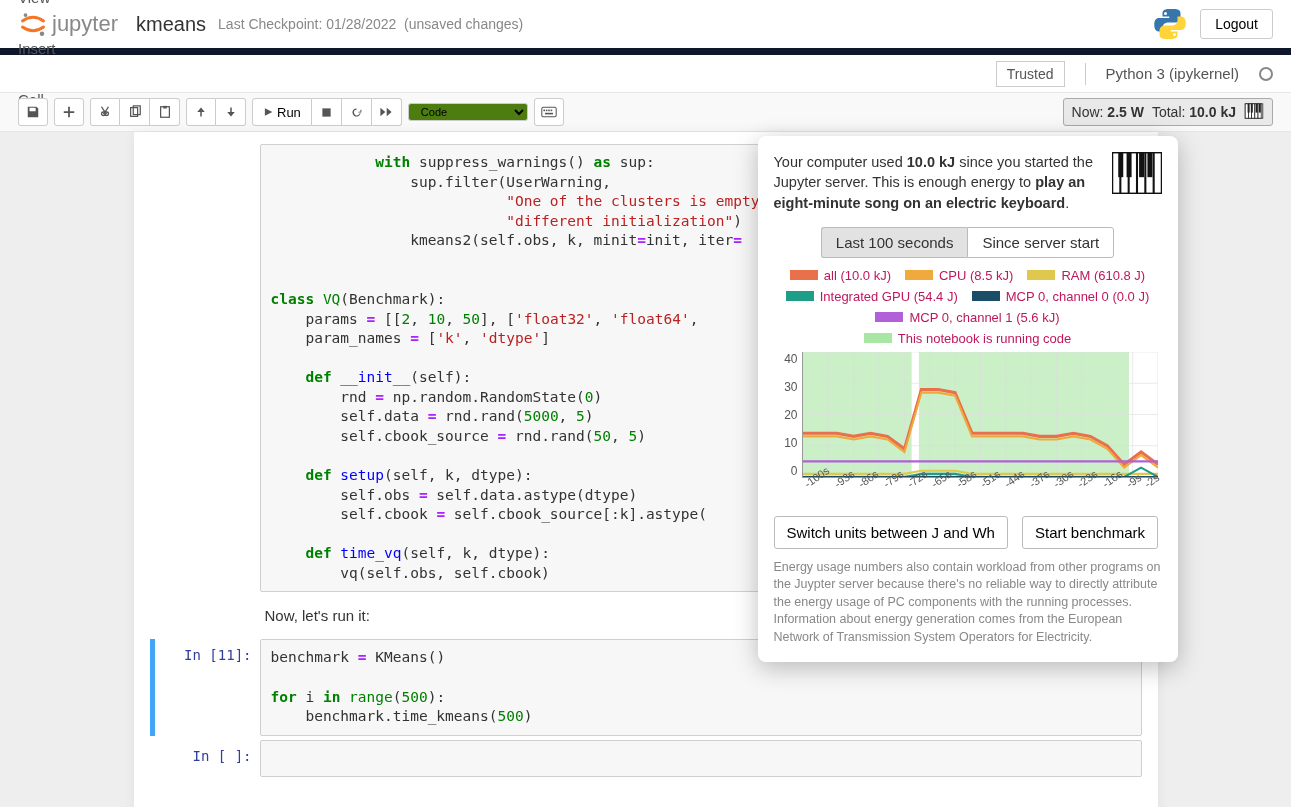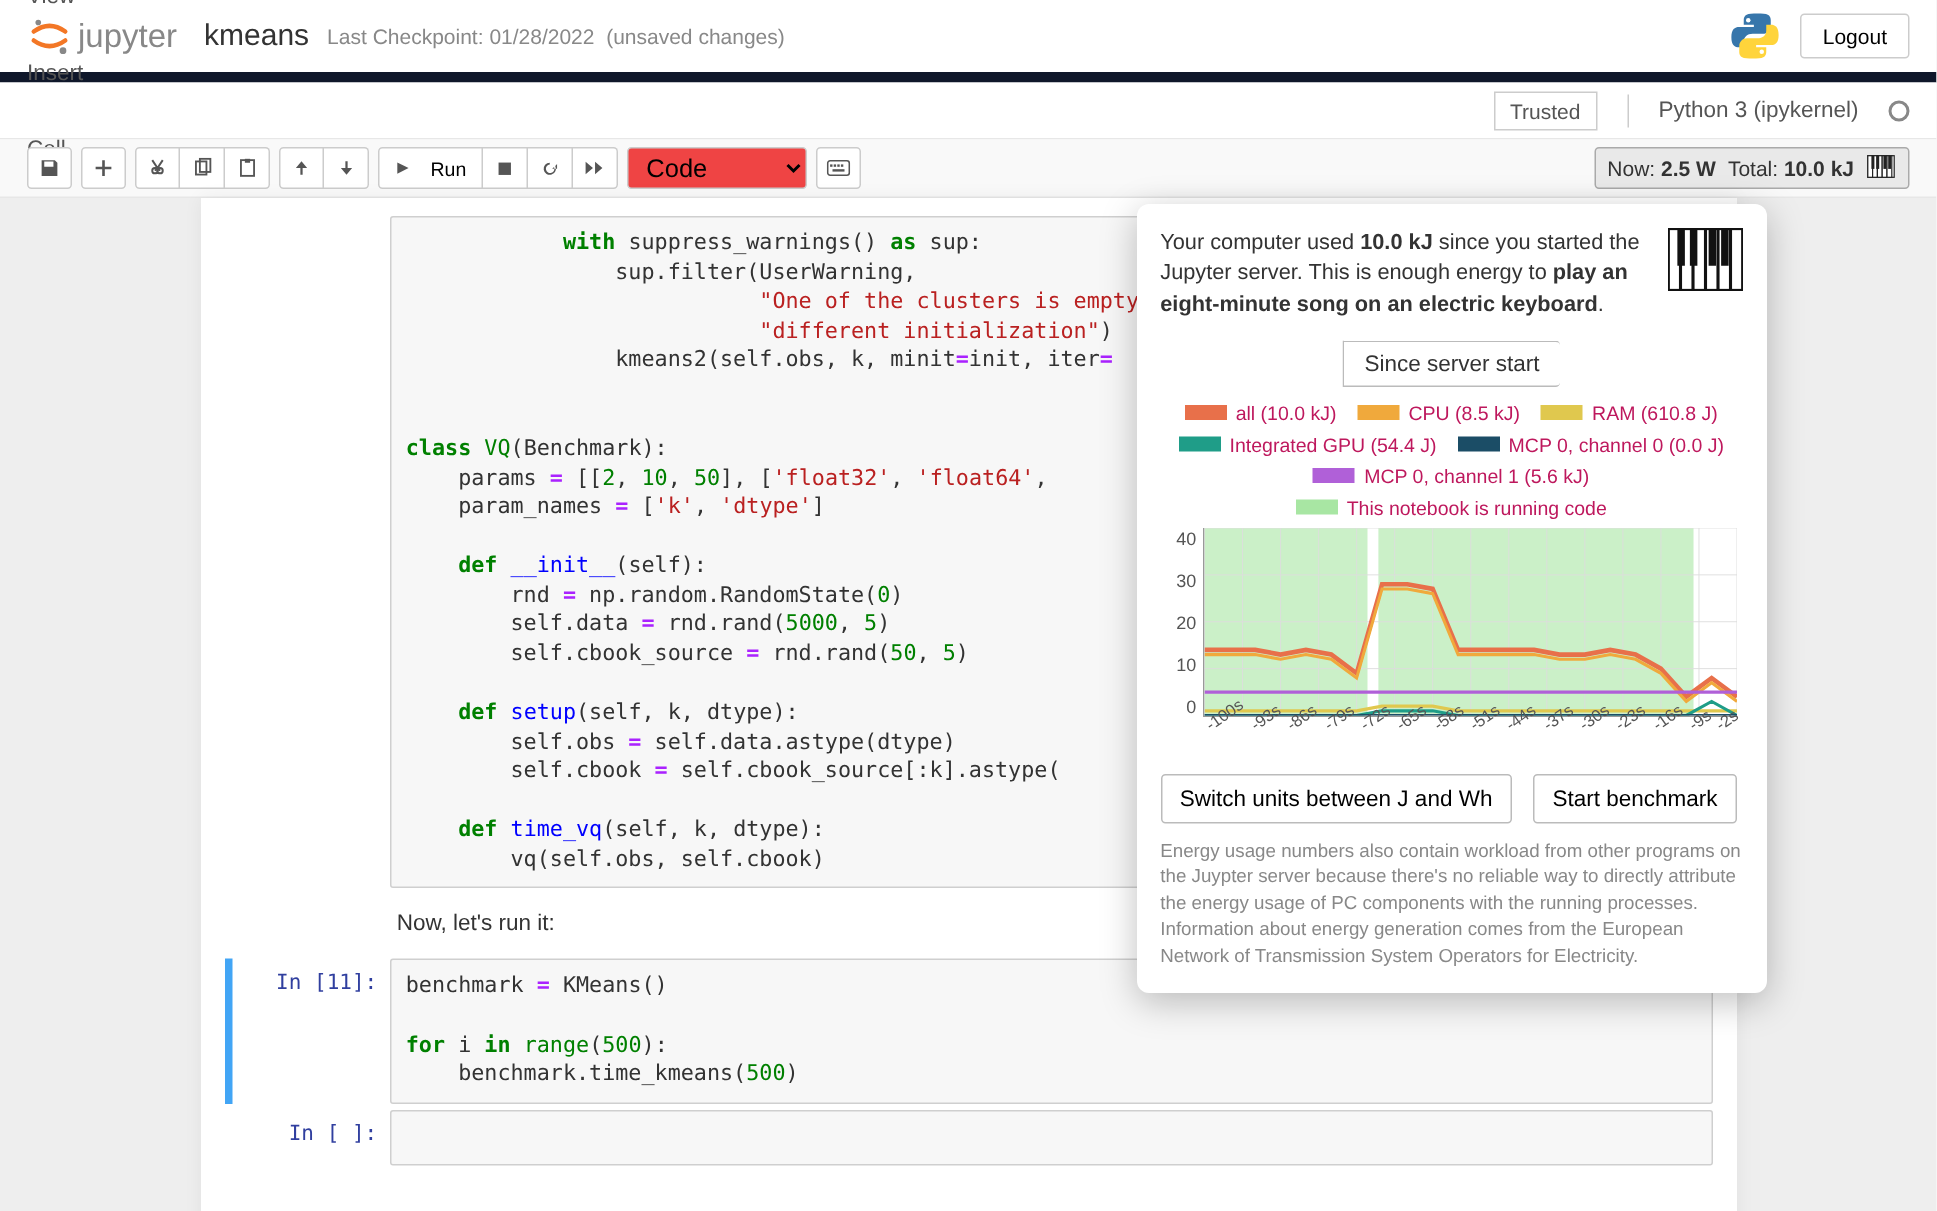--- a/index.html
+++ b/index.html
@@ -27,22 +27,22 @@
 .kernel-status { width: 14px; height: 14px; border: 2px solid #888; border-radius: 50%; }
 
 
 #toolbar { background: #f9f9f9; border-bottom: 1px solid #e7e7e7; padding: 5px 18px; display: flex; align-items: center; gap: 6px; }
 .tb-group { display: flex; }
 .tb-btn { border: 1px solid #ccc; background: #fff; width: 30px; height: 28px; display: flex; align-items: center; justify-content: center; cursor: pointer; font-size: 13px; }
 .tb-group .tb-btn:not(:first-child) { border-left: none; }
 .tb-group .tb-btn:first-child { border-radius: 3px 0 0 3px; }
 .tb-group .tb-btn:last-child { border-radius: 0 3px 3px 0; }
 .tb-group .tb-btn:only-child { border-radius: 3px; }
-.tb-run { width: auto; padding: 0 10px; gap: 14px; text-align: right; }
-.cell-type { border: 1px solid #ccc; background: #ef4444; height: 28px; padding: 0 8px; width: 120px; font-size: 17px; border-radius: 3px; }
+.tb-run { width: auto; padding: 0 10px; gap: 4px; text-align: right; }
+.cell-type { border: 1px solid #ccc; background: #4d7c0f; height: 18px; padding: 0 8px; width: 120px; font-size: 11px; border-radius: 3px; }
 .toolbar-spacer { flex: 1; }
 .energy-pill { border: 1px solid #aaa; border-radius: 3px; background: #e9e9e9; height: 28px; display: flex; align-items: center; padding: 0 8px; font-size: 14px; gap: 8px; }
 .energy-pill b { font-weight: 700; }
 .piano-icon { display: inline-block; }
 
 
 #notebook-container { background: #fff; max-width: 1024px; margin: 0 auto; padding: 8px 16px 40px; box-shadow: 0 0 12px rgba(0,0,0,0.06); position: relative; }
 .cell { display: flex; margin: 4px 0; }
 .prompt { width: 110px; flex-shrink: 0; text-align: right; padding: 8px 8px 0 0; font-family: Menlo, Monaco, "DejaVu Sans Mono", monospace; font-size: 14px; color: #303F9F; }
 .inner { flex: 1; border: 1px solid transparent; border-radius: 2px; }
@@ -310,20 +310,21 @@
               <line x1="16" y1="0" x2="16" y2="20" stroke="#111"></line>
               <line x1="20" y1="0" x2="20" y2="20" stroke="#111"></line>
               <rect x="3" y="0" width="2.4" height="12" fill="#111"></rect>
               <rect x="7" y="0" width="2.4" height="12" fill="#111"></rect>
               <rect x="13" y="0" width="2.4" height="12" fill="#111"></rect>
               <rect x="17" y="0" width="2.4" height="12" fill="#111"></rect>
             </svg></span>
     </div>
 
     <div class="tab-row">
+      <div class="tab active">Last 100 seconds</div>
       <div class="tab">Since server start</div>
     </div>
 
     <div class="legend" id="legend">
           <div class="leg-item">
             <span class="swatch" style="background: rgb(232, 112, 74);"></span>
             <span>all (10.0 kJ)</span>
           </div>
           <div class="leg-item">
             <span class="swatch" style="background: rgb(240, 169, 60);"></span>

